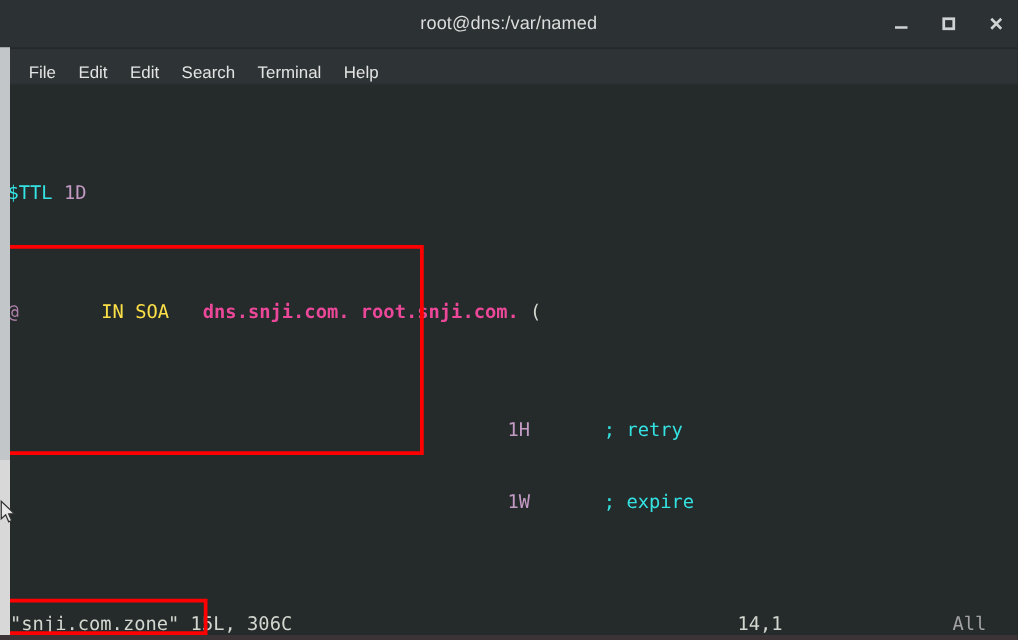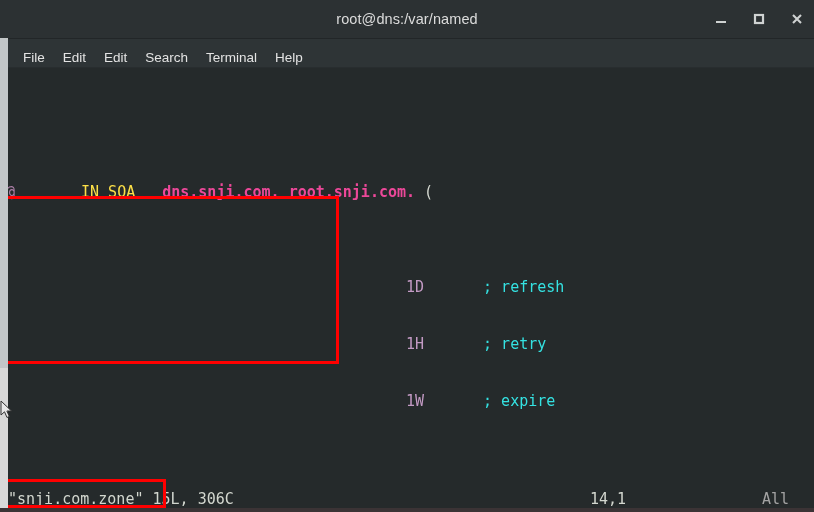--- a/index.html
+++ b/index.html
@@ -136,26 +136,26 @@
       <div class="menuitem">Edit</div>
       <div class="menuitem">Search</div>
       <div class="menuitem">Terminal</div>
       <div class="menuitem">Help</div>
     </div>
 
     <div class="termwrap">
       <div class="term">
 
         
+        <div class="row"><span class="pad" style="width:6px"></span><span class="c-cyan">$TTL</span><span class="pad" style="width:9px"></span><span class="c-magl">1D</span></div>
 
         
         <div class="row"><span class="pad" style="width:6px"></span><span class="c-mag">@</span><span class="pad" style="width:66px"></span><span class="c-green">IN SOA</span><span class="pad" style="width:27px"></span><span class="c-cyanb">dns.snji.com.</span><span class="pad" style="width:9px"></span><span class="c-cyanb">root.snji.com.</span><span class="pad" style="width:9px"></span><span class="c-white">(</span></div>
 
         
-        <div class="row"><span class="pad" style="width:406px"></span><span class="c-magl">1D</span><span class="pad" style="width:59px"></span><span class="c-cyan">; refresh</span></div>
         <div class="row"><span class="pad" style="width:406px"></span><span class="c-magl">1H</span><span class="pad" style="width:59px"></span><span class="c-cyan">; retry</span></div>
         <div class="row"><span class="pad" style="width:406px"></span><span class="c-magl">1W</span><span class="pad" style="width:59px"></span><span class="c-cyan">; expire</span></div>
         
 
         
         
 
         
         
         

